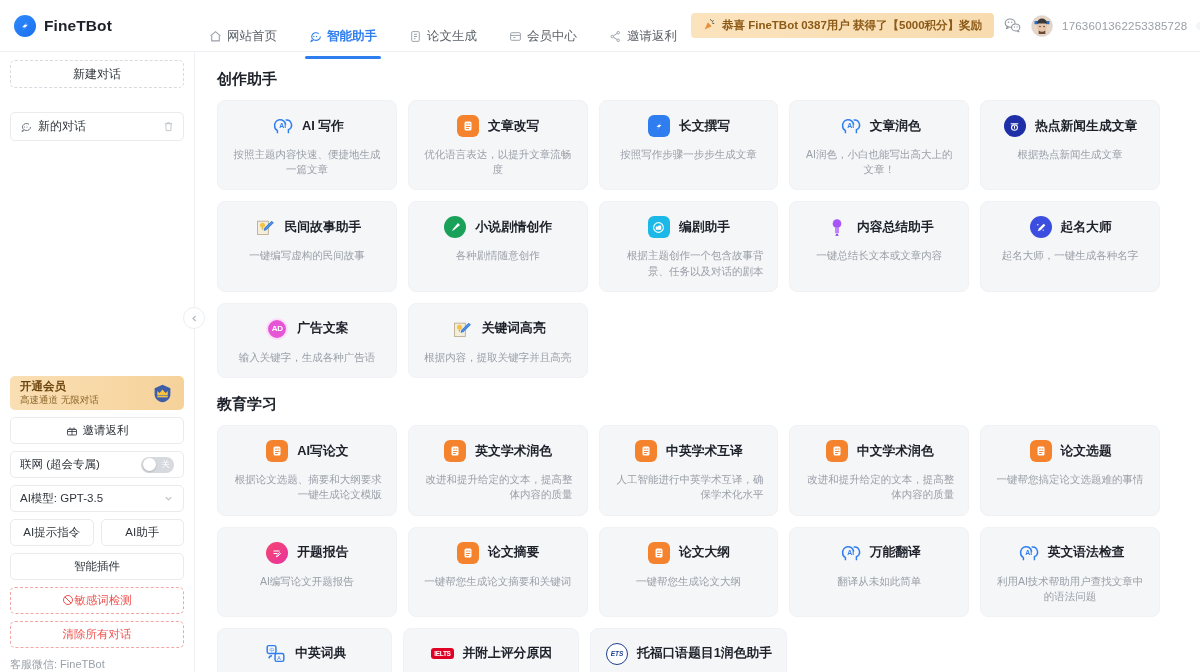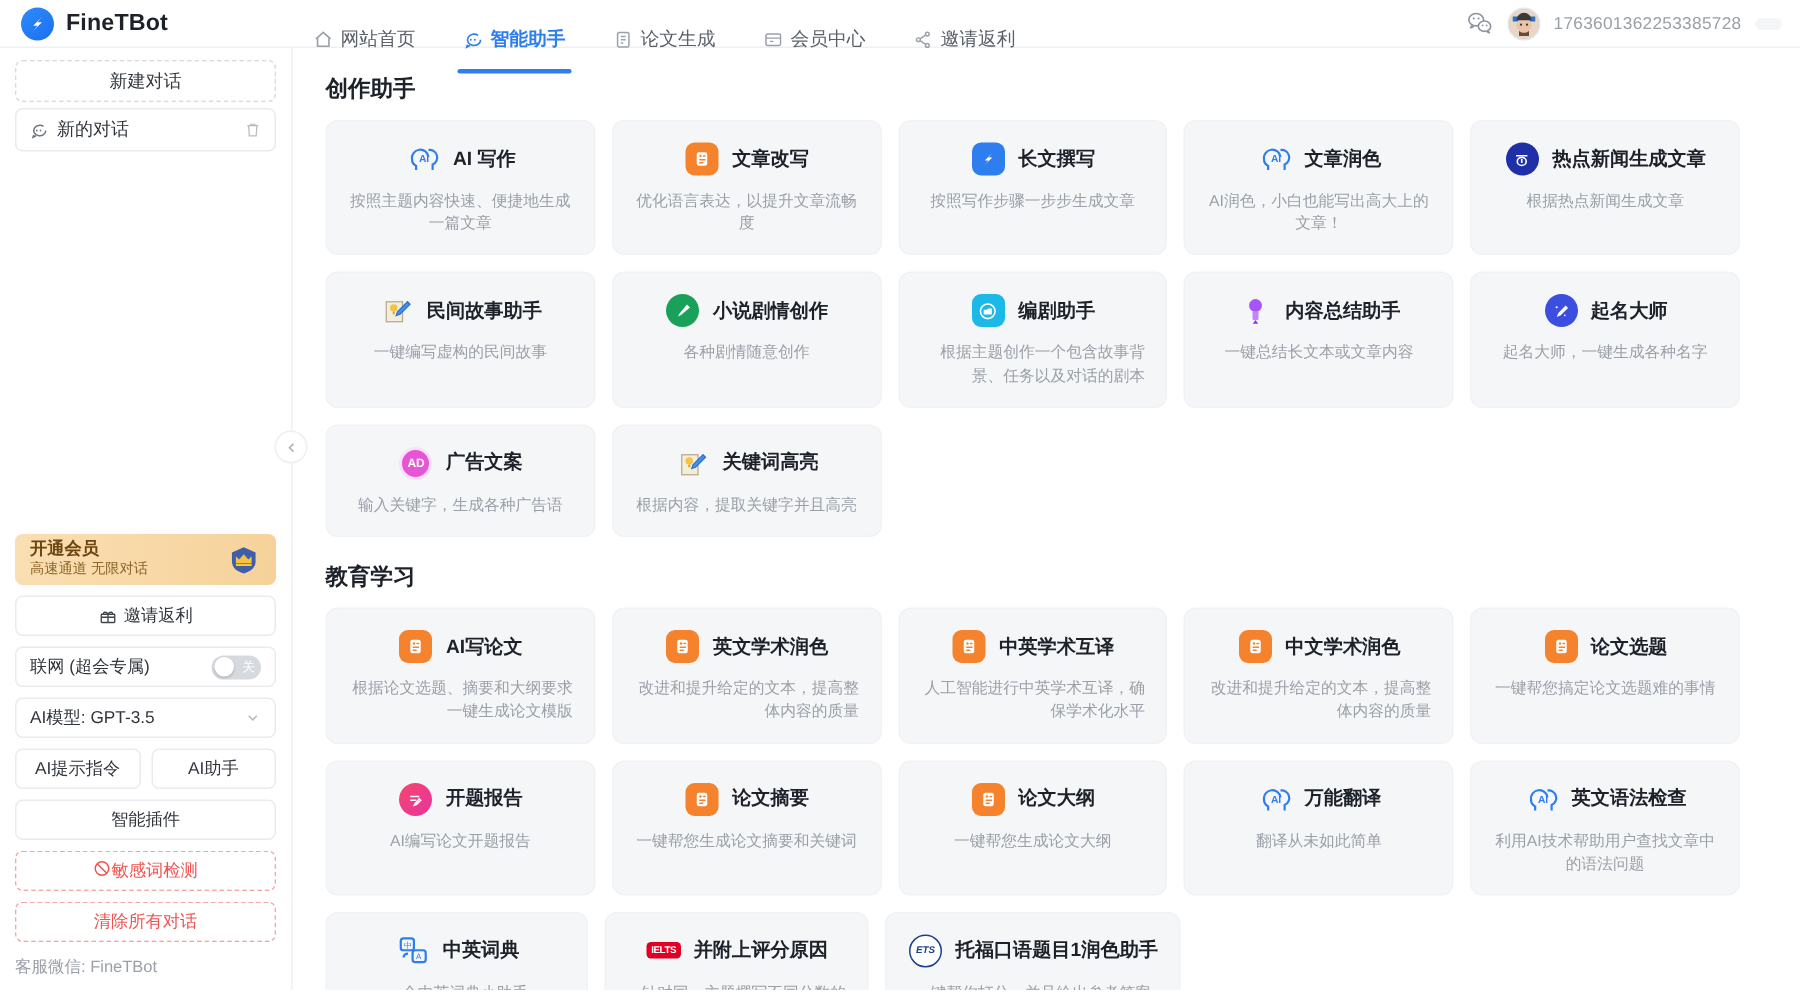--- a/index.html
+++ b/index.html
@@ -7,21 +7,21 @@
   html, body {
     width: 1200px; height: 672px;
     font-family: "Liberation Sans", "DejaVu Sans", sans-serif;
     background: #ffffff;
     color: #303133;
     overflow: hidden;
   }
 
   
   .header {
-    height: 32px;
+    height: 52px;
     display: flex;
     align-items: center;
     background: #ffffff;
     border-bottom: 1px solid #eef0f3;
     position: relative;
     z-index: 10;
   }
   .brand {
     display: flex; align-items: center; gap: 8px;
     width: 195px; padding-left: 14px; flex: 0 0 195px;
@@ -85,21 +85,21 @@
     background: #ffffff;
     display: flex; flex-direction: column;
     padding: 8px 10px 0 10px;
     position: relative;
   }
   .new-chat {
     border: 1px dashed #d7dadf; border-radius: 5px;
     height: 28px; display:flex; align-items:center; justify-content:center;
     font-size: 12px; color:#31363d; cursor:pointer; background:#fff;
   }
-  .conv-list { margin-top: 4px; }
+  .conv-list { margin-top: 24px; }
   .conv-item {
     border: 1px solid #e9ebee; border-radius: 5px;
     height: 29px; display:flex; align-items:center; gap: 6px;
     padding: 0 9px; font-size: 12px; color:#31363d; cursor:pointer;
     background:#fff;
   }
   .conv-item .c-ic { color:#6f767e; display:flex; align-items:center; }
   .conv-item .c-label { flex:1; }
   .conv-item .c-del { color:#b6bbc1; display:flex; align-items:center; cursor:pointer; }
 
@@ -271,20 +271,29 @@
             <circle cx="6" cy="12" r="2.3"></circle>
             <circle cx="17" cy="19" r="2.3"></circle>
             <path d="M8.2 10.8 14.8 6.4M8.2 13.2 14.8 17.6"></path>
           </svg>
       </span>
       <span>邀请返利</span>
     </div>
   </nav>
 
   <div class="header-right">
+    <div class="promo">
+      <span>
+        <svg width="13" height="13" viewBox="0 0 24 24">
+            <path d="M3 21 L9 8 L16 15 Z" fill="#e8913a"></path>
+            <path d="M14 3l1.5 2M19 5l-2 1.5M20 10l-2.5-.5" stroke="#3c3c3c" stroke-width="1.6" fill="none" stroke-linecap="round"></path>
+          </svg>
+      </span>
+      <span>恭喜 FineTBot 0387用户 获得了【5000积分】奖励</span>
+    </div>
     <span class="wechat-ic">
       <svg width="19" height="19" viewBox="0 0 24 24" fill="none" stroke="currentColor" stroke-width="1.4">
         <ellipse cx="9" cy="9" rx="6.2" ry="5.2"></ellipse>
           <path d="M6 13.6 4 16l3-1.3"></path>
         <circle cx="7" cy="8" r=".9" fill="currentColor" stroke="none"></circle>
           <circle cx="11" cy="8" r=".9" fill="currentColor" stroke="none"></circle>
         <ellipse cx="16" cy="14.5" rx="5.2" ry="4.4" fill="#fff"></ellipse>
           <path d="M18.6 18.2 20.4 20.2 18 19.1"></path>
         <circle cx="14.4" cy="13.8" r=".8" fill="currentColor" stroke="none"></circle>
           <circle cx="17.8" cy="13.8" r=".8" fill="currentColor" stroke="none"></circle>

